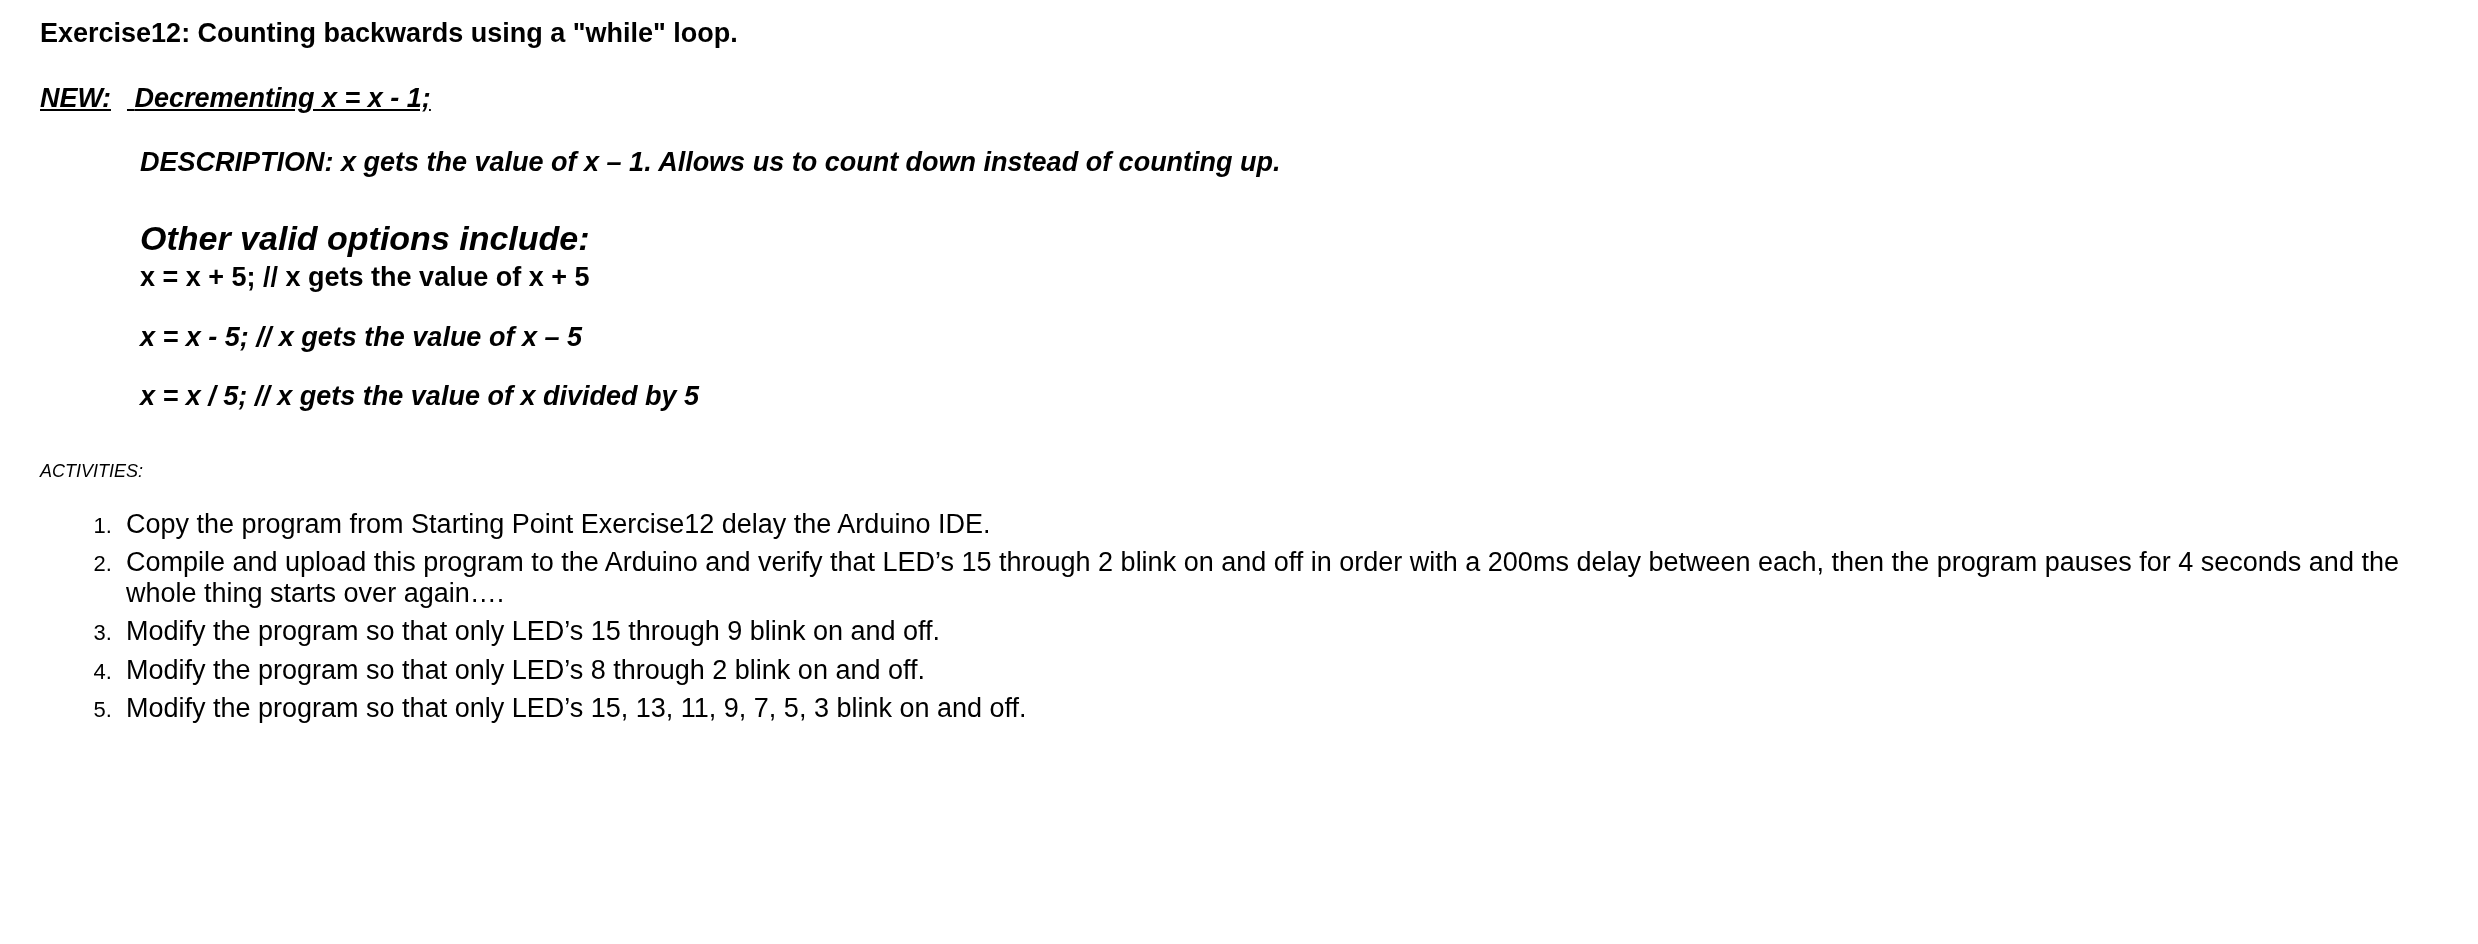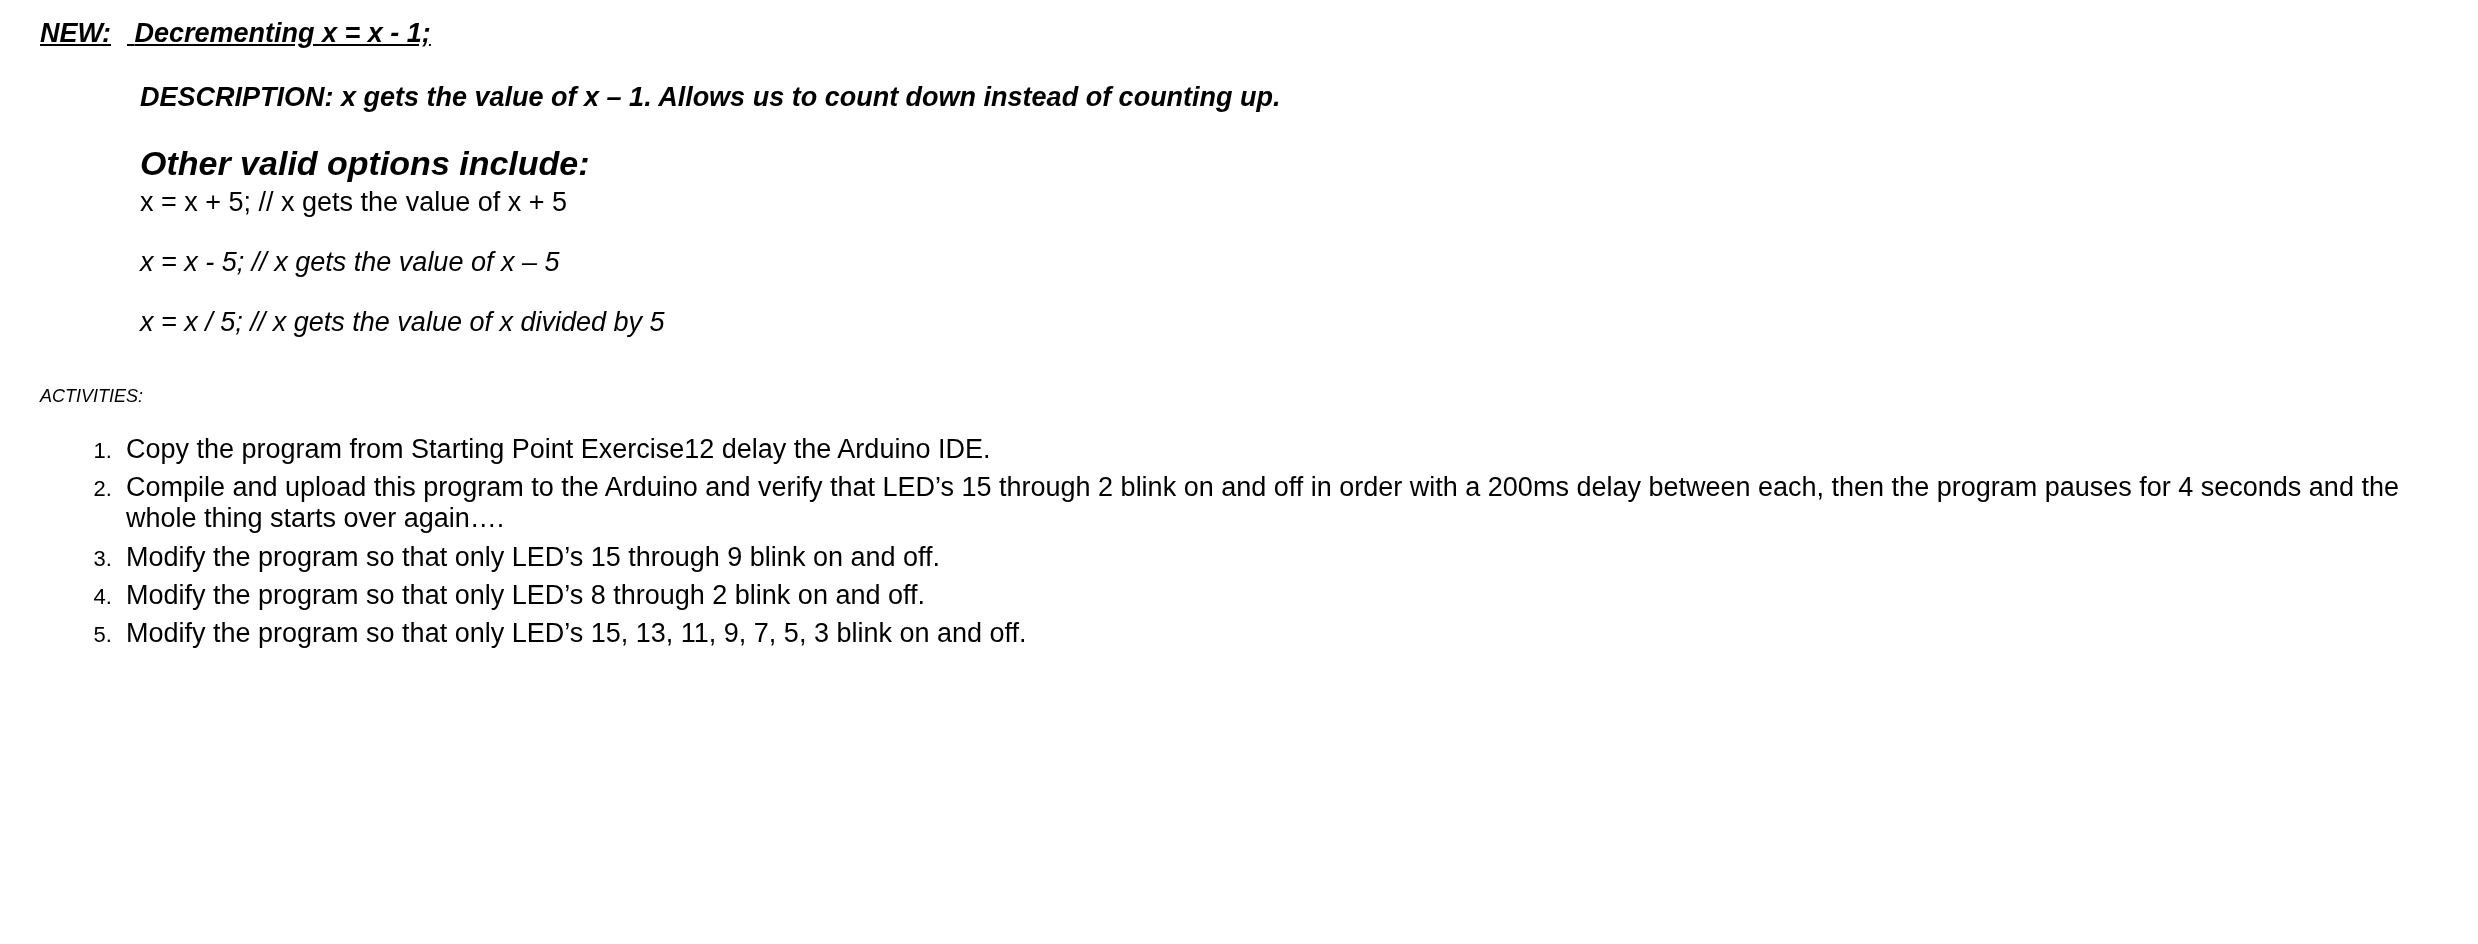--- a/index.html
+++ b/index.html
@@ -38,30 +38,30 @@
   .new-line .kw {
     margin-right: 16px;
   }
   .indent {
     margin-left: 100px;
   }
   .desc {
     font-weight: bold;
     font-style: italic;
     font-size: 27px;
-    margin-bottom: 29px;
+    margin-bottom: 39px;
   }
   .other-label {
     font-weight: bold;
     font-style: italic;
     font-size: 34px;
     margin-bottom: 4px;
   }
   .expr {
-    font-weight: normal;
+    font-weight: bold;
     font-size: 27px;
     margin-bottom: 28px;
   }
   .expr.ital {
     font-style: italic;
   }
   .activities {
     font-weight: normal;
     font-style: italic;
     font-size: 18px;
@@ -83,20 +83,21 @@
   }
   .task-text {
     display: inline;
   }
 </style>
 </head>
 <body>
 
 <div class="page">
 
+  <div class="line title">Exercise12: Counting backwards using a "while" loop.</div>
 
   <div class="line new-line">
     <span class="kw">NEW:</span>
     <span>Decrementing x = x - 1;</span>
   </div>
 
   <div class="line desc indent">DESCRIPTION: x gets the value of x – 1. Allows us to count down instead of counting up.</div>
 
   <div class="line other-label indent">Other valid options include:</div>
 

